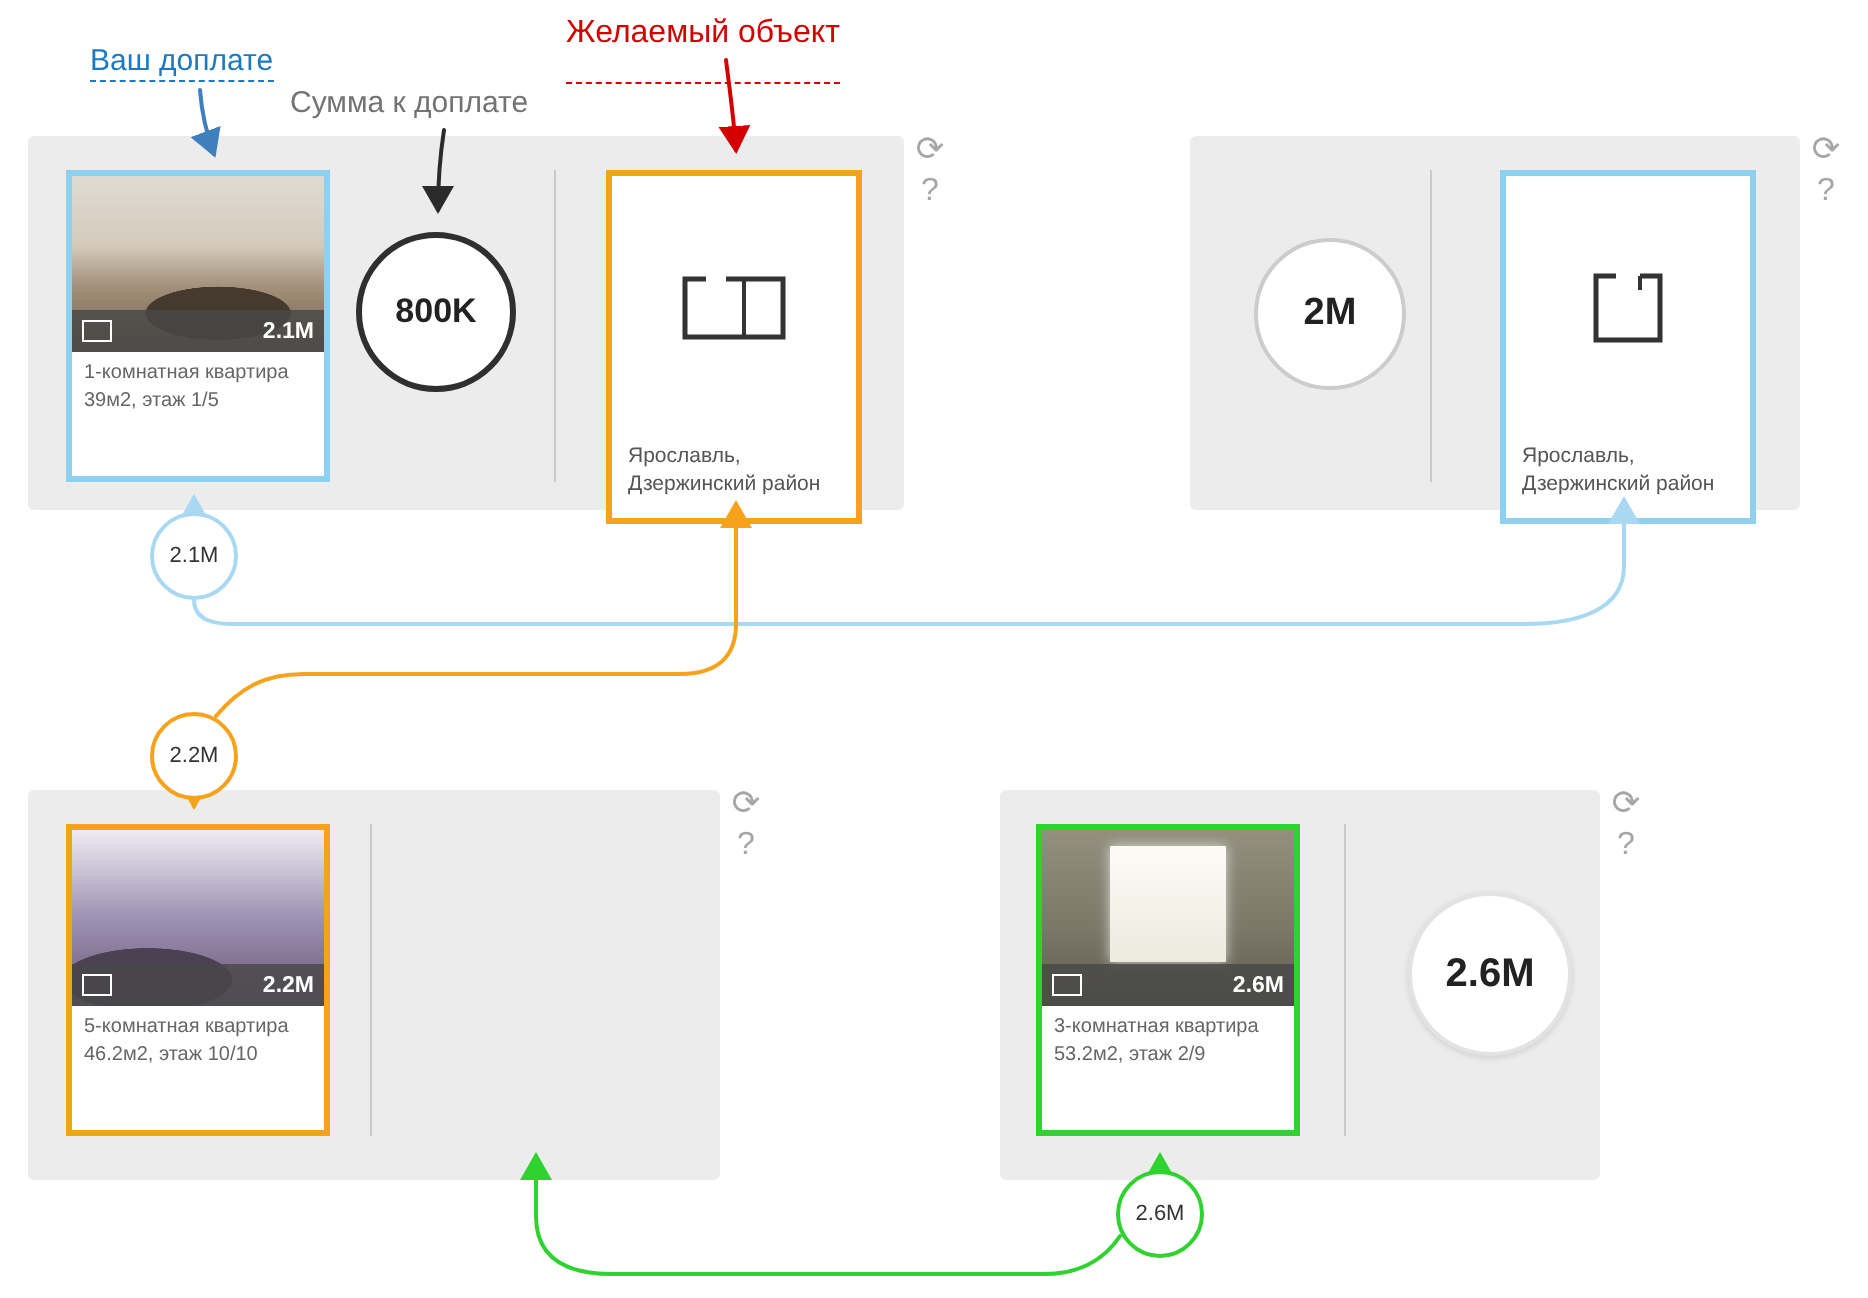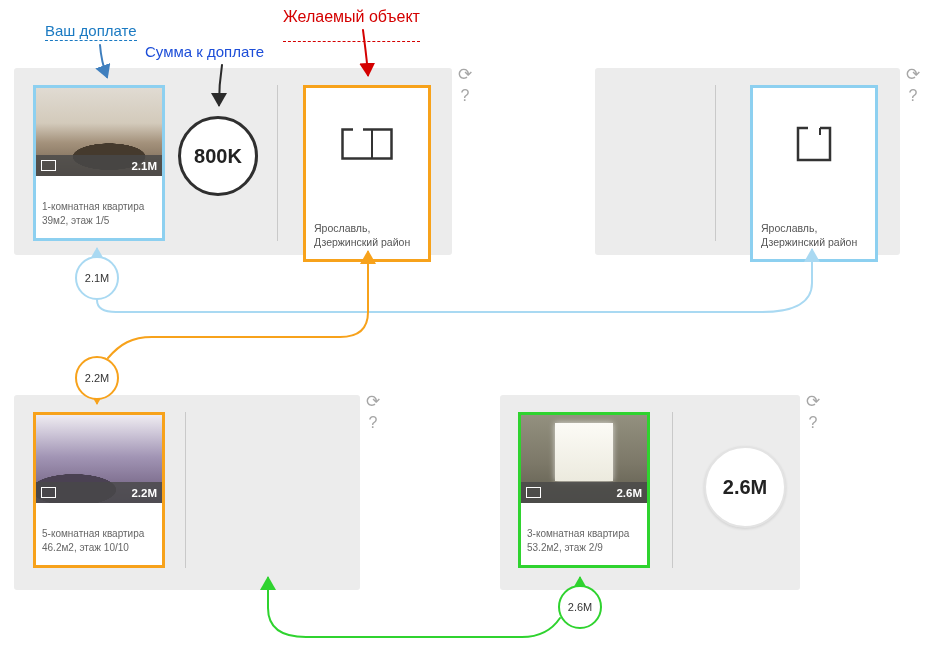--- a/index.html
+++ b/index.html
@@ -3,21 +3,21 @@
 <meta charset="utf-8">
 <style>
   html,body{margin:0;padding:0;background:#fff;}
   .page{position:relative;width:934px;height:649px;background:#fff;overflow:hidden;
         font-family:"Liberation Sans","DejaVu Sans",sans-serif;}
 
   
   .label{position:absolute;white-space:nowrap;}
   .label.your{left:45px;top:22px;font-size:15px;color:#1b7ac2;
               border-bottom:1px dashed #1b7ac2;padding-bottom:1px;cursor:pointer;}
-  .label.sum{left:145px;top:43px;font-size:15px;color:#1d4ed8;}
+  .label.sum{left:145px;top:43px;font-size:15px;color:#737373;}
   .label.desired{left:283px;top:8px;font-size:16px;color:#d40000;
               border-bottom:1px dashed #d40000;padding-bottom:15px;cursor:pointer;}
 
   
   .panel{position:absolute;background:#ececec;border-radius:3px;}
   .panel.tl{left:14px;top:68px;width:438px;height:187px;}
   .panel.tr{left:595px;top:68px;width:305px;height:187px;}
   .panel.bl{left:14px;top:395px;width:346px;height:195px;}
   .panel.br{left:500px;top:395px;width:300px;height:195px;}
   .vdivider{position:absolute;top:17px;width:1px;height:156px;background:#c9c9c9;}
@@ -42,29 +42,29 @@
   .window{position:absolute;left:50%;top:8px;transform:translateX(-50%);
       width:58px;height:58px;background:linear-gradient(#fcfbf6,#eceade);
       box-shadow:0 0 6px rgba(255,255,255,.7);}
 
   .badge{position:absolute;left:0;right:0;bottom:0;height:21px;
       background:rgba(72,72,72,.82);display:flex;align-items:center;
       justify-content:space-between;padding:0 5px;}
   .badge-ic{width:13px;height:9px;border:1.5px solid #fff;display:inline-block;}
   .badge-txt{color:#fff;font-weight:bold;font-size:11.5px;}
 
-  .caption{padding:4px 6px;font-size:10px;color:#666;line-height:1.35;margin-top:20px;}
+  .caption{padding:4px 6px;font-size:10px;color:#666;line-height:1.35;}
   .plan-card .caption{font-size:10.5px;color:#555;padding:0 8px 10px;}
   .plan-wrap{flex:1;display:flex;align-items:center;justify-content:center;}
 
   
   .circle{position:absolute;background:#fff;border-radius:50%;display:flex;
       align-items:center;justify-content:center;box-sizing:border-box;
       font-weight:bold;color:#222;}
-  .c-dark{width:80px;height:80px;border:3px solid #2f2f2f;font-size:20px;}
+  .c-dark{width:80px;height:80px;border:3px solid #2f2f2f;font-size:17px;}
   .c-gray{width:76px;height:76px;border:2px solid #ccc;font-size:19px;}
   .c-big{width:82px;height:82px;border:2px solid #e3e3e3;font-size:20px;
       box-shadow:0 1px 3px rgba(0,0,0,.12);}
   .mini{position:absolute;width:44px;height:44px;border:2px solid;border-radius:50%;
       background:#fff;box-sizing:border-box;display:flex;align-items:center;
       justify-content:center;font-size:11px;color:#333;z-index:5;}
 
   
   .panel-icons{position:absolute;width:22px;display:flex;flex-direction:column;
       align-items:center;gap:5px;color:#a6a6a6;z-index:2;}
@@ -106,20 +106,23 @@
       </div>
       <div class="caption">Ярославль, Дзержинский район</div>
     </div>
   </section>
   <div class="panel-icons" style="left:454px;top:66px;">
     <span class="ref">⟳</span>
     <span class="hlp">?</span>
   </div>
 
   <section class="panel tr">
+    <div class="circle c-gray" style="left:32px;top:51px;">
+      <span>2M</span>
+    </div>
     <div class="vdivider" style="left:120px;"></div>
     <div class="card plan-card b-blue" style="left:155px;top:17px;">
       <div class="plan-wrap">
         <svg width="36" height="36" viewBox="0 0 36 36">
           <path d="M12 2 H2 V34 H34 V2 H24" fill="none" stroke="#333" stroke-width="2.5"></path>
           <line x1="24" y1="2" x2="24" y2="9" stroke="#333" stroke-width="2"></line>
         </svg>
       </div>
       <div class="caption">Ярославль, Дзержинский район</div>
     </div>

